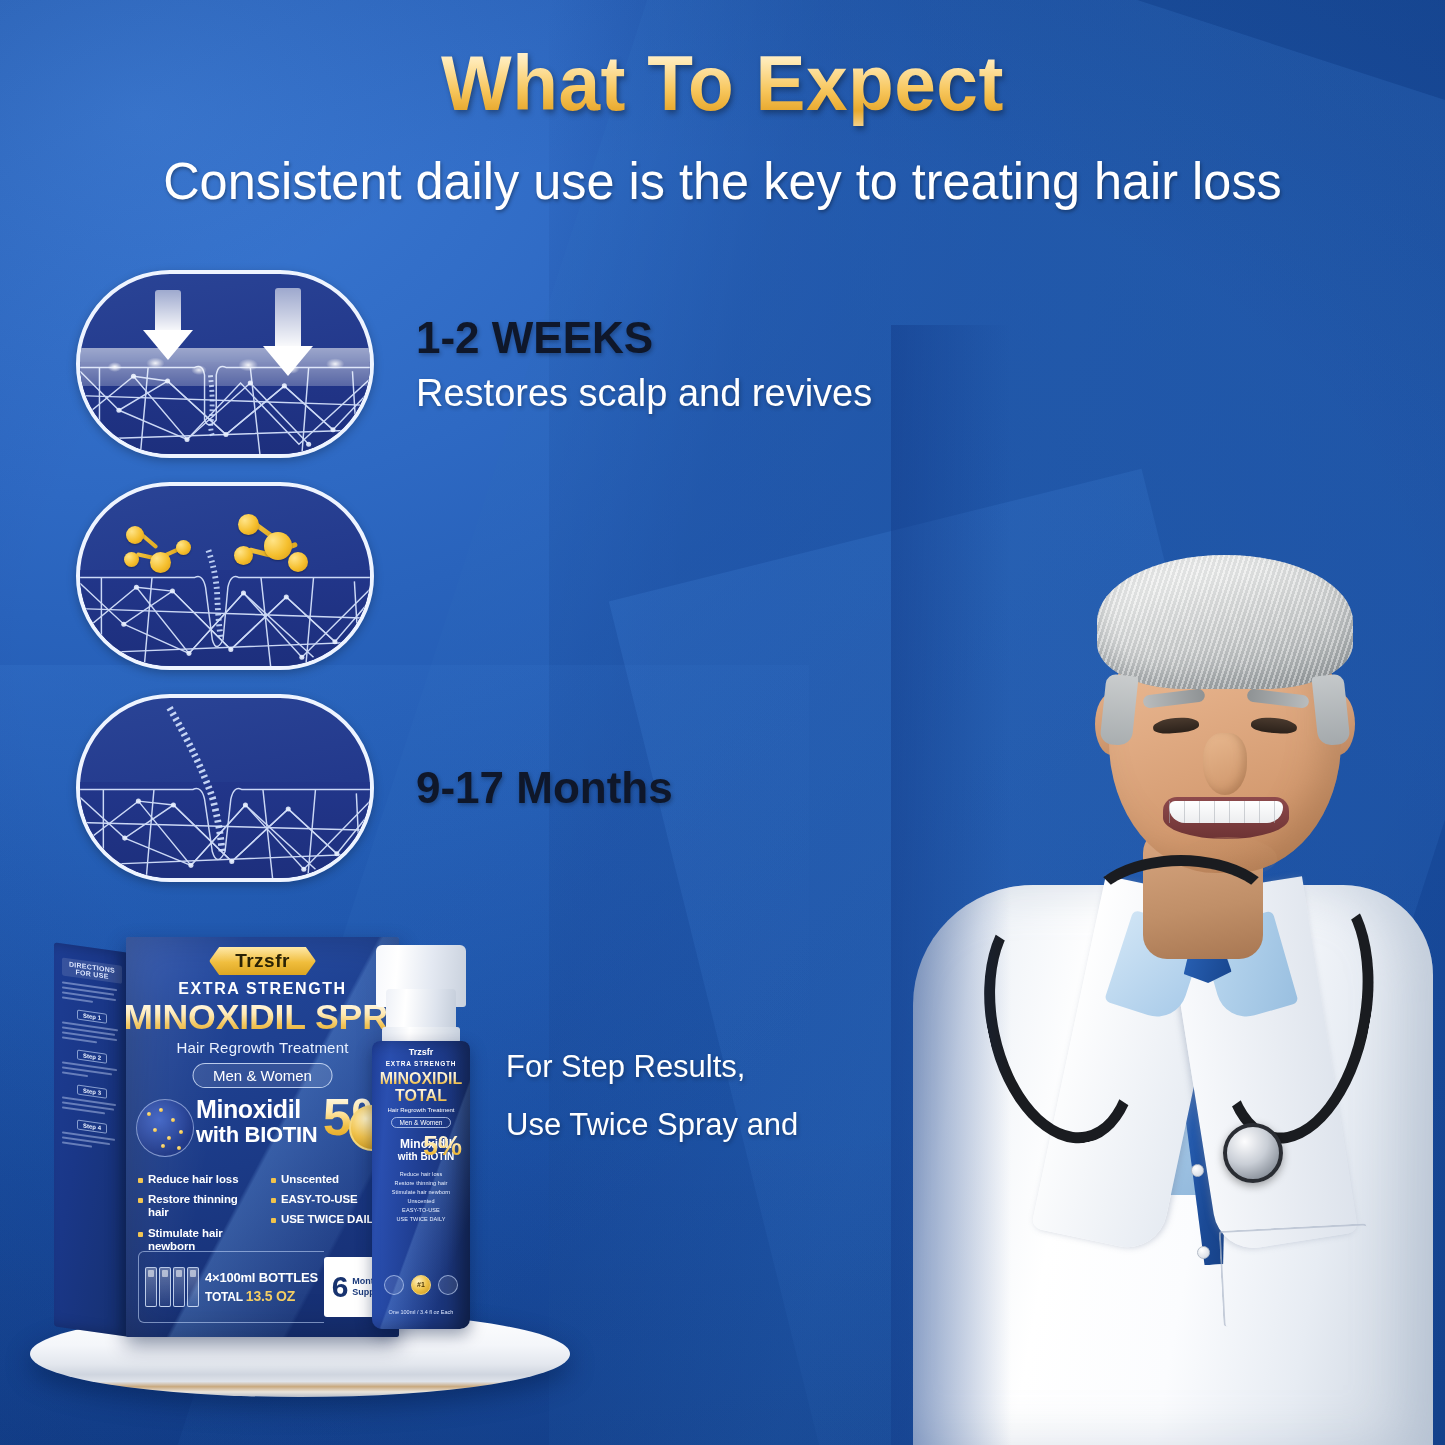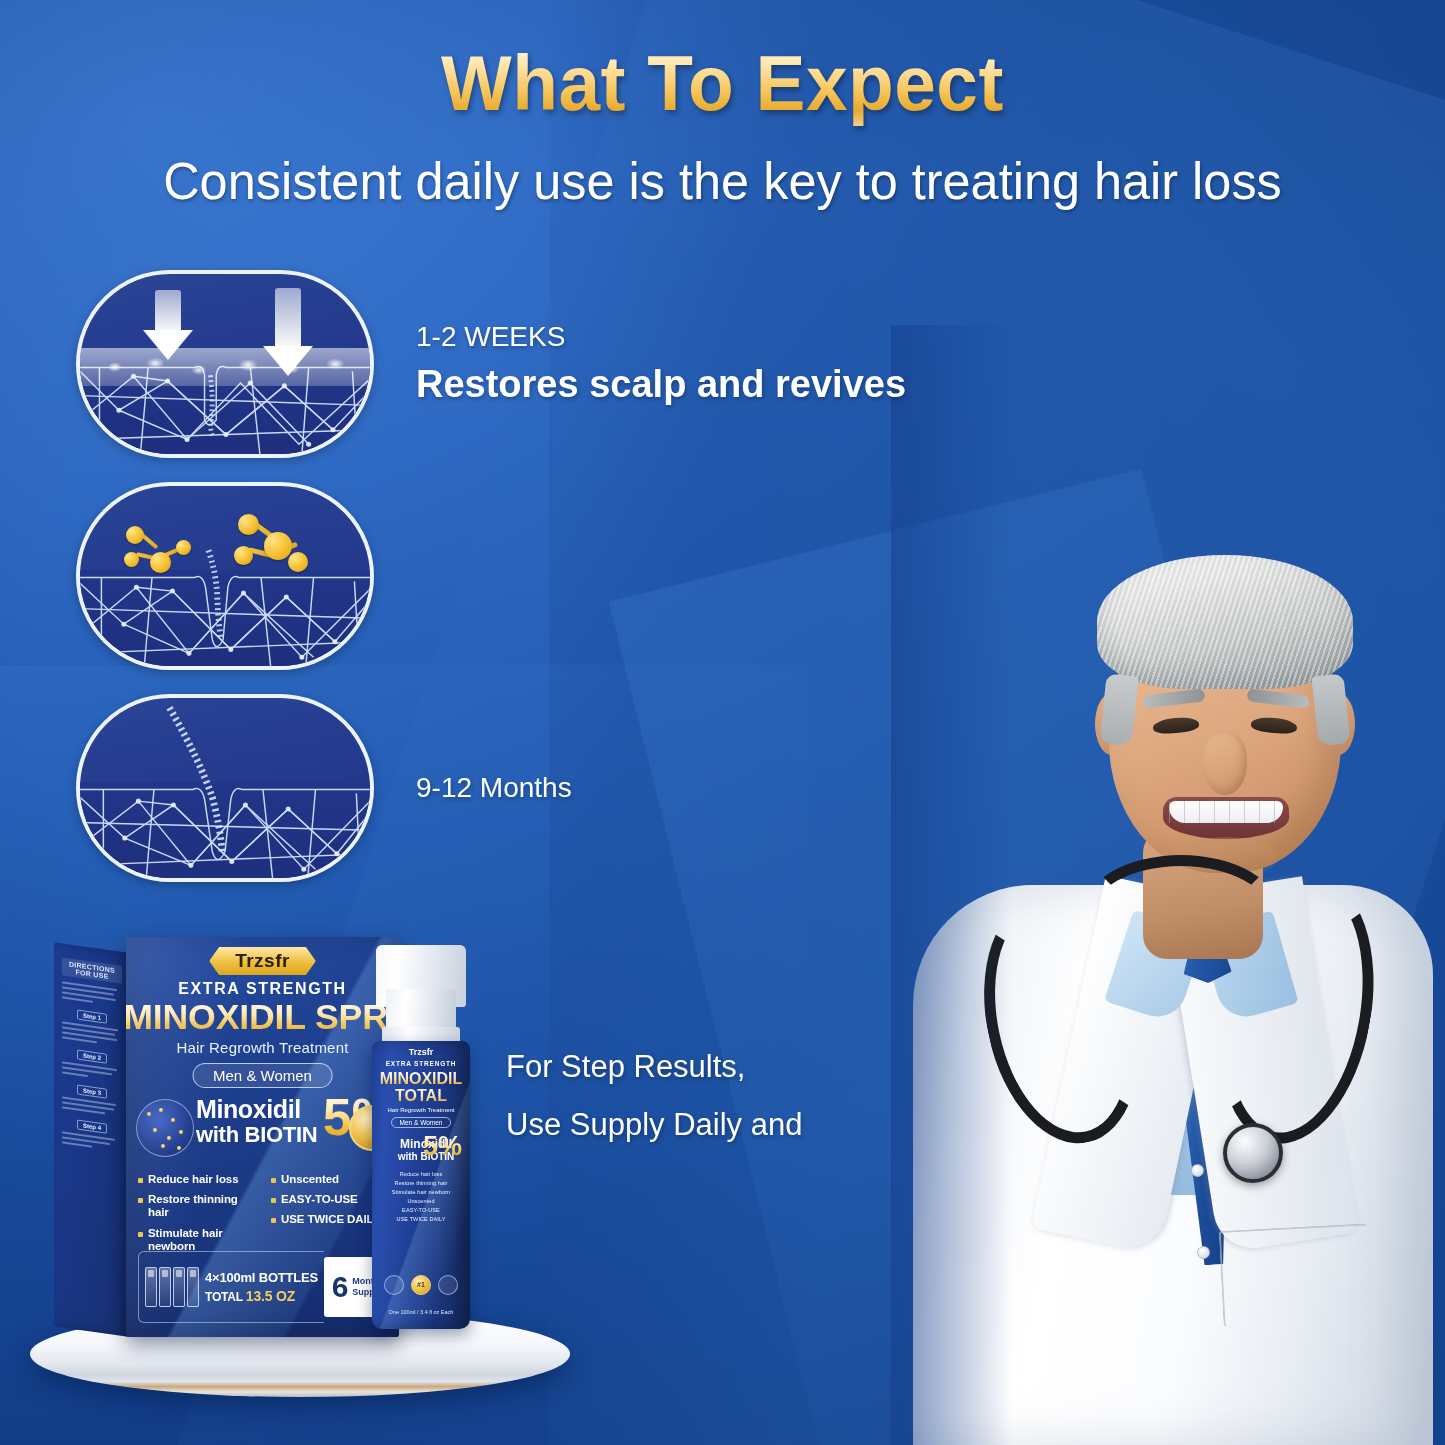--- a/index.html
+++ b/index.html
@@ -66,25 +66,25 @@
     width:298px; height:188px; flex:none;
     border-radius:94px / 94px;
     border:4px solid #eef4ff;
     background:linear-gradient(170deg,#243f92 0%,#22388a 45%,#1d3versa 100%);
     background:linear-gradient(170deg,#2a4496 0%,#23398c 55%,#1e3280 100%);
     position:relative; overflow:hidden;
     box-shadow:0 3px 10px rgba(0,0,0,.25);
   }
   .tl-text { padding-left:42px; }
   .tl-head {
-    font-size:28px; color:#ffffff; font-weight:400; line-height:1.12;
+    font-size:44px; color:#0f172a; font-weight:700; line-height:1.12;
     text-shadow:1px 2px 4px rgba(0,0,0,.3);
   }
   .tl-sub {
-    font-size:38px; color:#fff; font-weight:700; margin-top:10px; line-height:1.15;
+    font-size:38px; color:#fff; font-weight:400; margin-top:10px; line-height:1.15;
     text-shadow:1px 2px 4px rgba(0,0,0,.3);
   }
 
   
   .skin {
     position:absolute; left:-2%; width:104%; bottom:0;
     background:linear-gradient(180deg,#22368a 0%,#1d2f7d 100%);
   }
   .mesh { position:absolute; inset:0; }
   .foam {
@@ -601,29 +601,29 @@
           <circle cx="264" cy="160" r="2.6"></circle>
             <circle cx="60" cy="106" r="2.6"></circle>
           <circle cx="114" cy="172" r="2.6"></circle>
             <circle cx="170" cy="110" r="2.6"></circle>
           <circle cx="230" cy="176" r="2.6"></circle>
         </g>
         <path d="M92 10 q30 52 44 92 q8 30 10 56" stroke="#d6e4ff" stroke-width="7" stroke-dasharray="2.5 3.5" fill="none" opacity=".9"></path>
       </svg>
     </div>
     <div class="tl-text">
-      <div class="tl-head">9-12 Months</div>
+      <div class="tl-head">9-17 Months</div>
     </div>
   </div>
 </div>
 
 <div id="keep">
   <div class="keep-lines">
     <div>For Step Results,</div>
-    <div>Use Supply Daily and</div>
+    <div>Use Twice Spray and</div>
   </div>
 </div>
 
 <div id="product">
   <div class="pedestal"></div>
 
   <div class="box">
     <div class="box-side">
       <div class="side-hdr">DIRECTIONS FOR USE</div>
       <div class="side-par">

